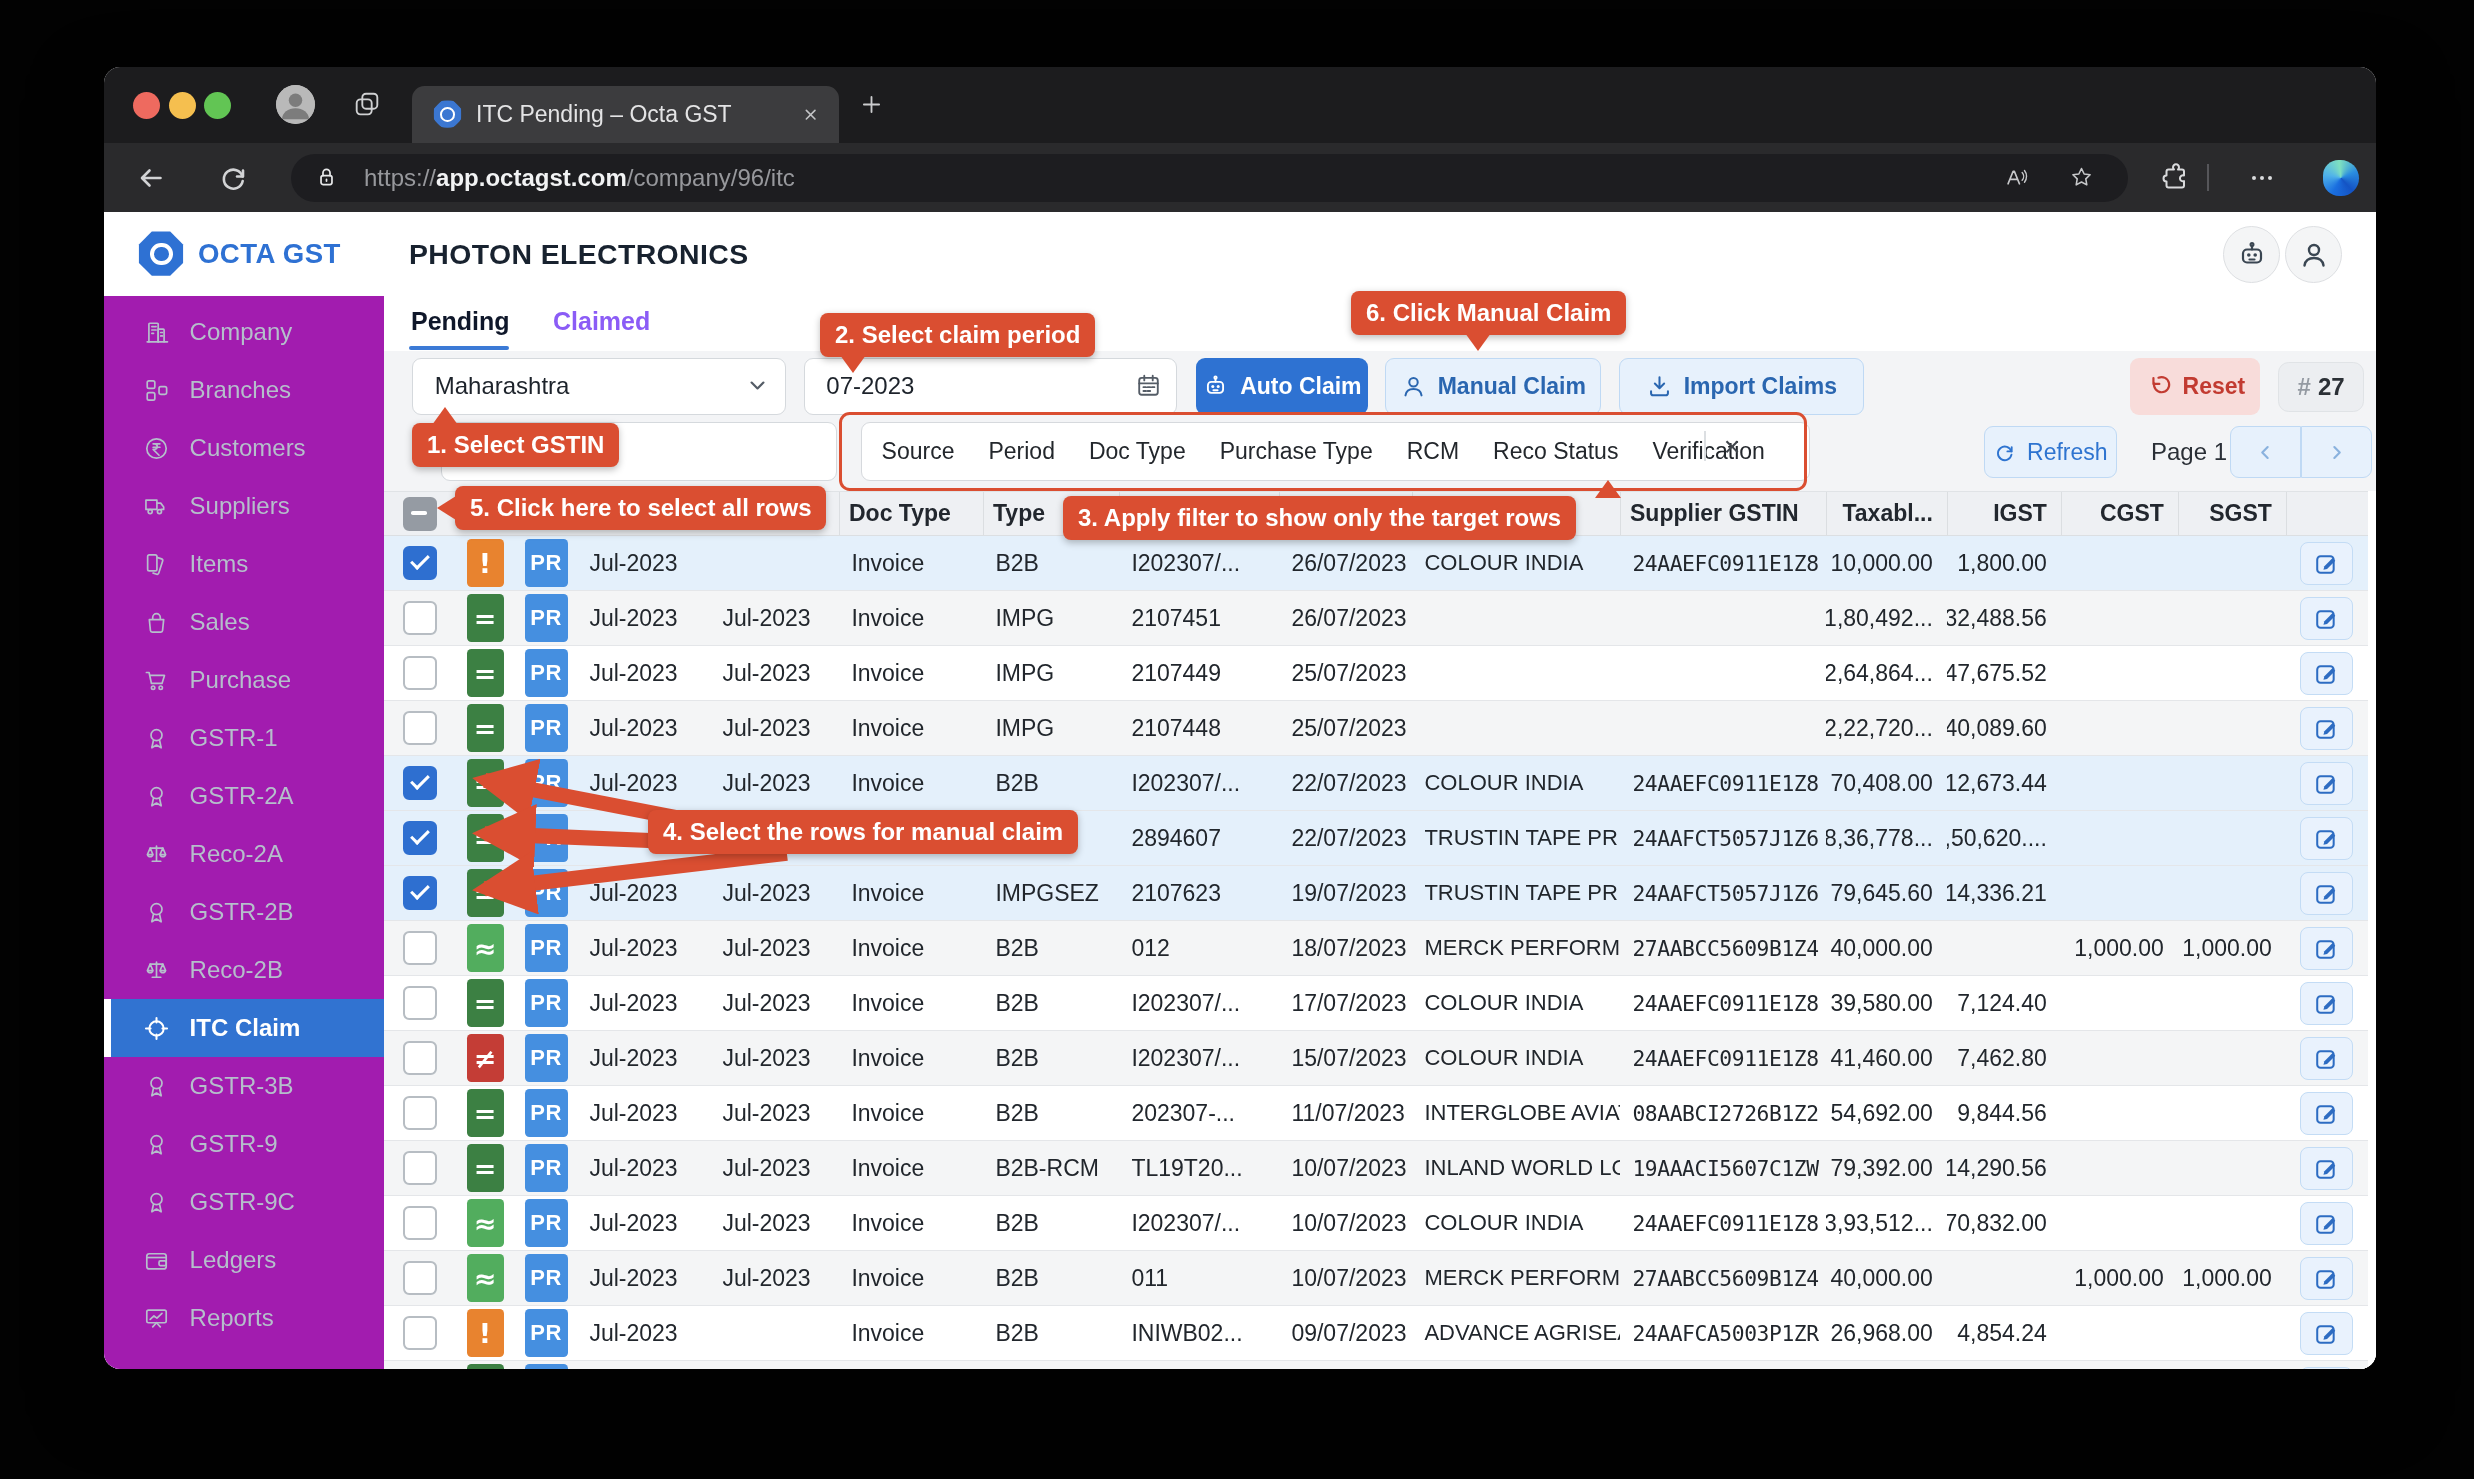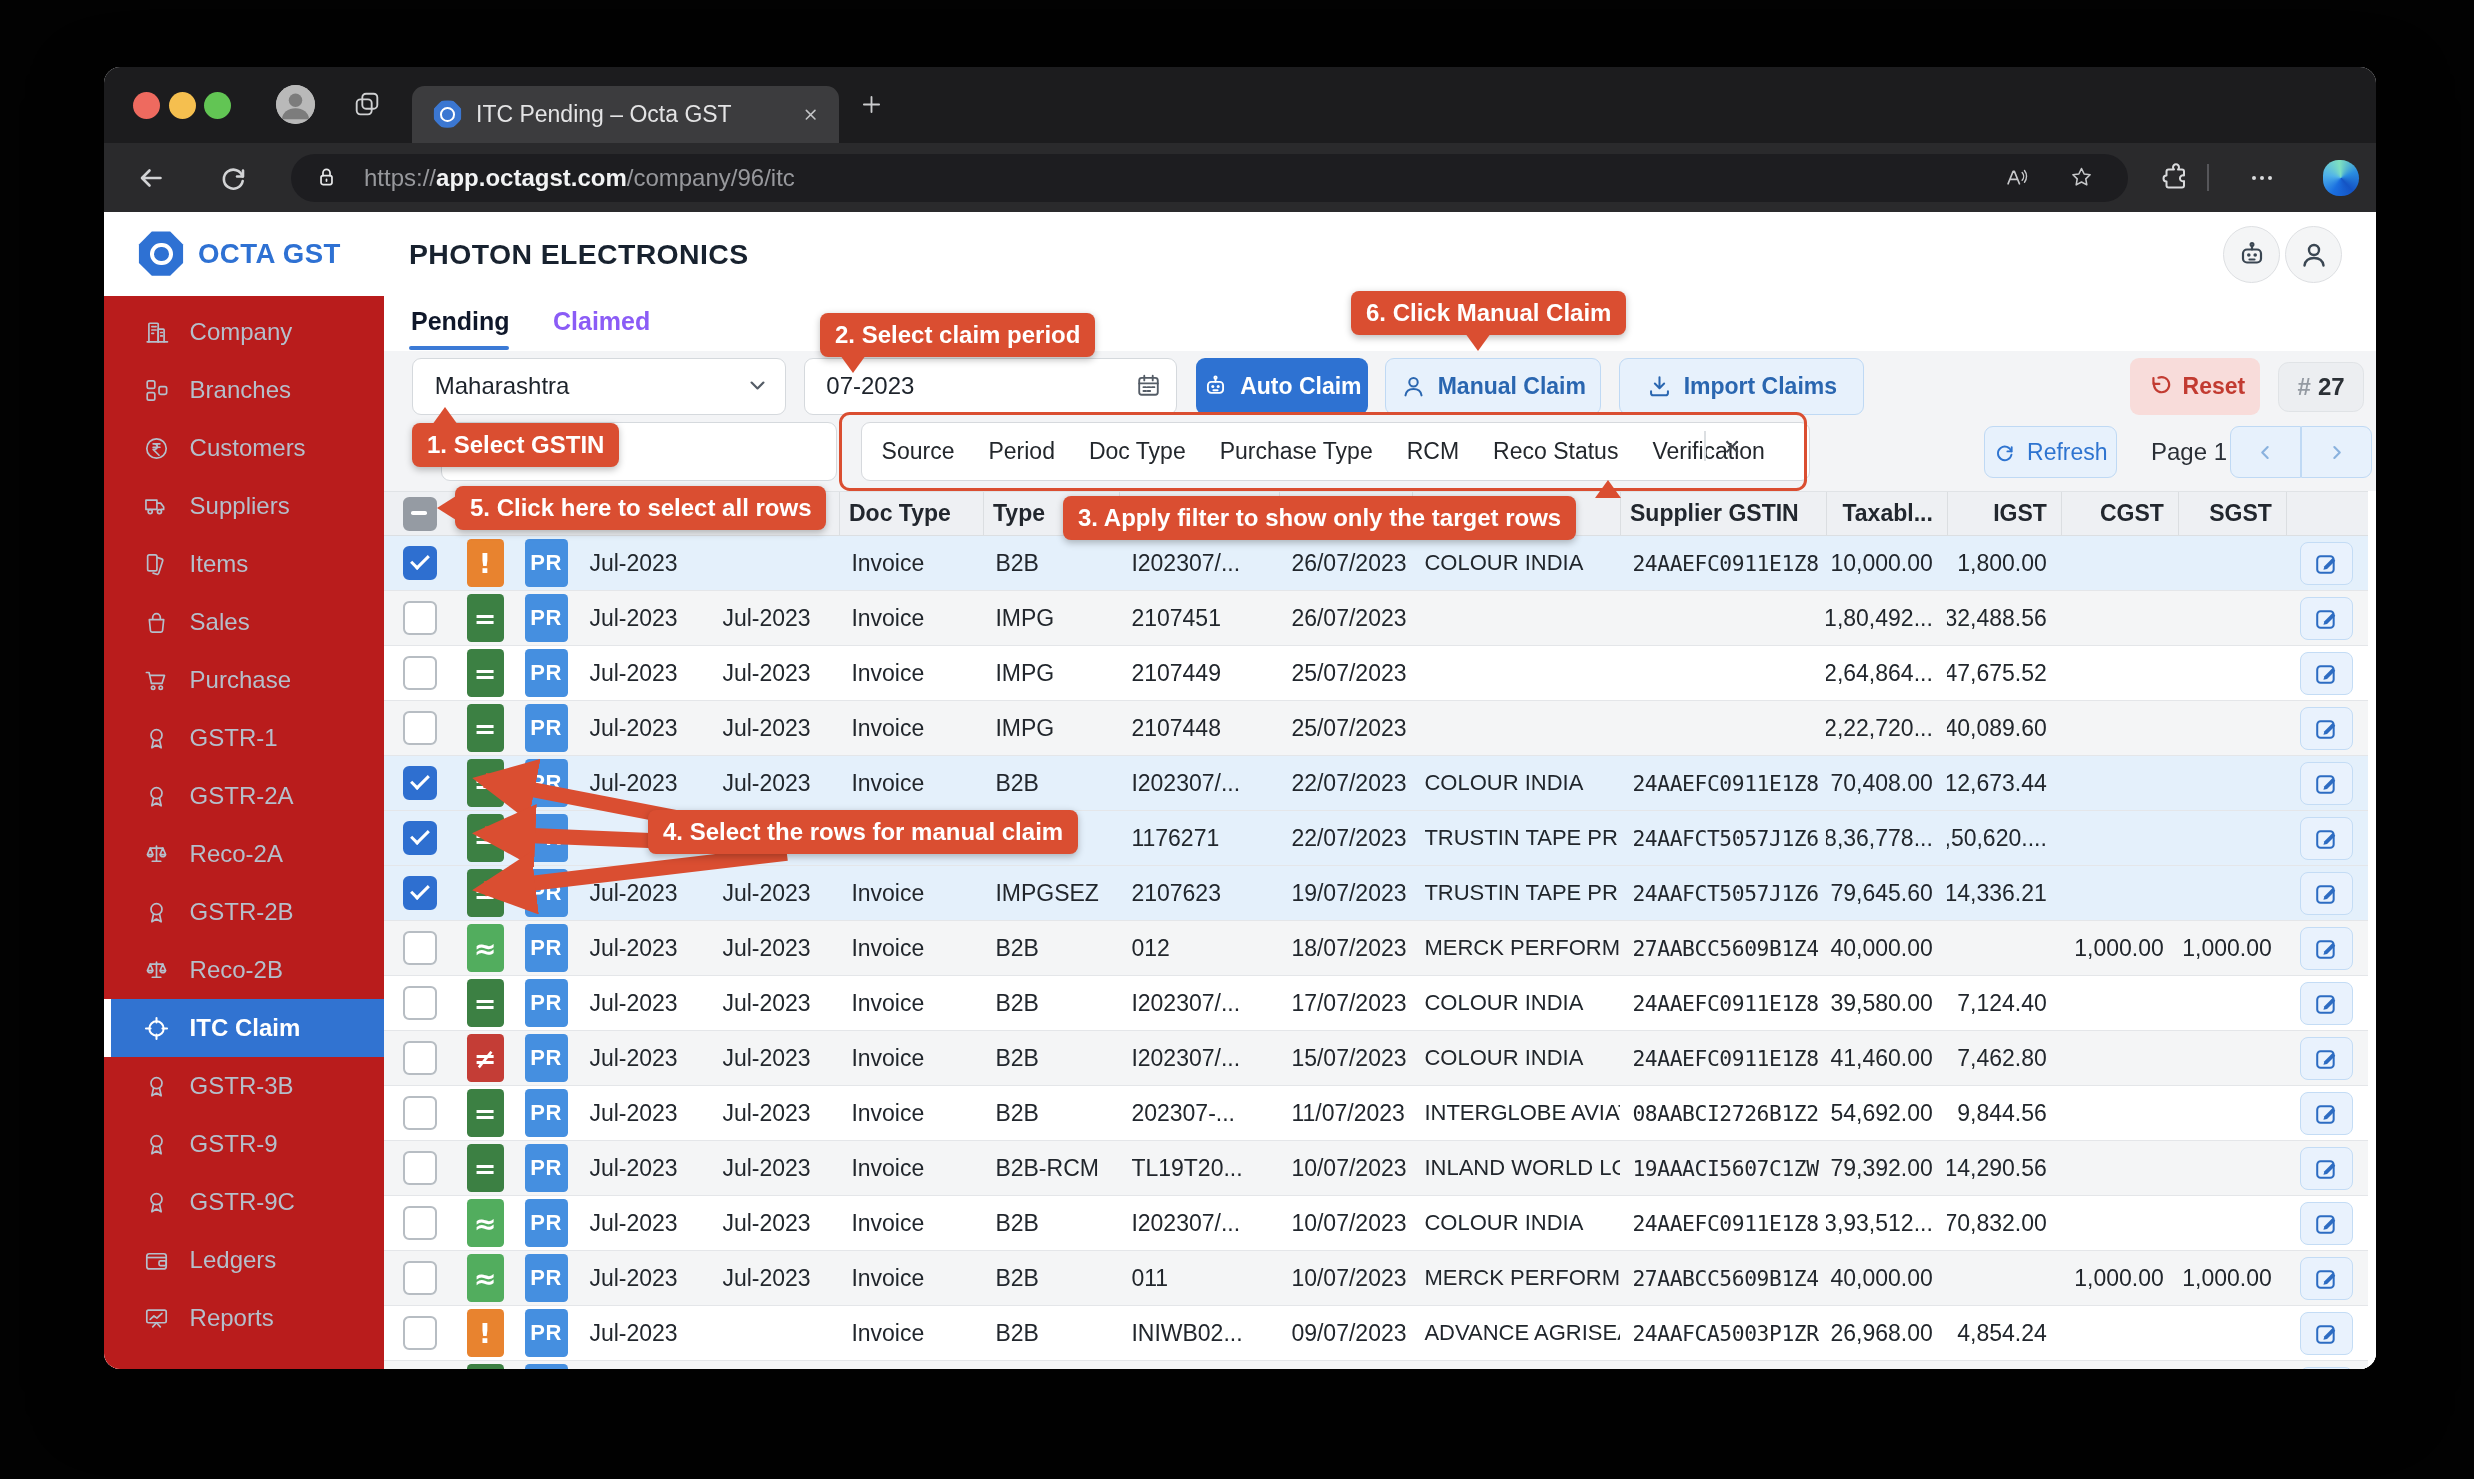--- a/index.html
+++ b/index.html
@@ -37,21 +37,21 @@
   .logo{position:absolute;left:34px;top:18.7px;width:46px;height:46px;background:#2e71d3;
         clip-path:polygon(30% 2%,70% 2%,98% 30%,98% 70%,70% 98%,30% 98%,2% 70%,2% 30%);}
   .logo::after{content:"";position:absolute;left:12.4px;top:12.4px;width:14.2px;height:14.2px;border:4.4px solid #fff;border-radius:50%;}
   .brand{position:absolute;left:94px;top:0;line-height:84px;font-size:27.6px;font-weight:800;color:#2e71d3;letter-spacing:0.4px;}
   .company{position:absolute;left:305px;top:0;line-height:84px;font-size:28.4px;font-weight:700;color:#18222f;letter-spacing:0.4px;}
   .hbtn{position:absolute;top:14.2px;width:55px;height:55px;border-radius:50%;background:#f4f5f6;border:1.8px solid #dddfe2;
         display:flex;align-items:center;justify-content:center;color:#3a4652;}
   .hbtn svg{width:32px;height:32px;}
   .appbody{position:absolute;left:0;top:84px;width:100%;height:1073px;display:flex;}
   
-  .sidebar{width:280px;height:100%;background:#b91c1c;flex:none;padding-top:7.1px;box-sizing:border-box;}
+  .sidebar{width:280px;height:100%;background:#a21caf;flex:none;padding-top:7.1px;box-sizing:border-box;}
   .side-item{height:58px;display:flex;align-items:center;padding-left:32px;gap:19.6px;color:#b5bfcb;
              border-left:7.1px solid transparent;box-sizing:border-box;}
   .side-item .sicon{width:27px;height:27px;flex:none;}
   .side-item .slabel{font-size:24px;}
   .side-item.active{background:#3173d1;border-left-color:#fff;color:#fff;}
   .side-item.active .slabel{font-weight:600;}
   
   .main{position:relative;flex:1;background:#fff;overflow:hidden;}
   .vtab{position:absolute;top:10.7px;font-size:25px;}
   .underline{position:absolute;left:25px;top:50px;width:100px;height:4.4px;border-radius:2.7px;background:#3b7ad6;}
@@ -789,21 +789,21 @@
                   <div class="td c-st">
                     <span class="badge s-eq">=</span>
                   </div>
                   <div class="td c-pr">
                     <span class="prbadge">PR</span>
                   </div>
                   <div class="td t"></div>
                   <div class="td t"></div>
                   <div class="td t"></div>
                   <div class="td t"></div>
-                  <div class="td t">1176271</div>
+                  <div class="td t">2894607</div>
                   <div class="td t">22/07/2023</div>
                   <div class="td t sup">TRUSTIN TAPE PRIV...</div>
                   <div class="td t mono">24AAFCT5057J1Z6</div>
                   <div class="td n">8,36,778...</div>
                   <div class="td n">1,50,620....</div>
                   <div class="td n"></div>
                   <div class="td n"></div>
                   <div class="td c-ac">
                     <button class="editbtn">
                       <svg viewBox="0 0 32 32">

